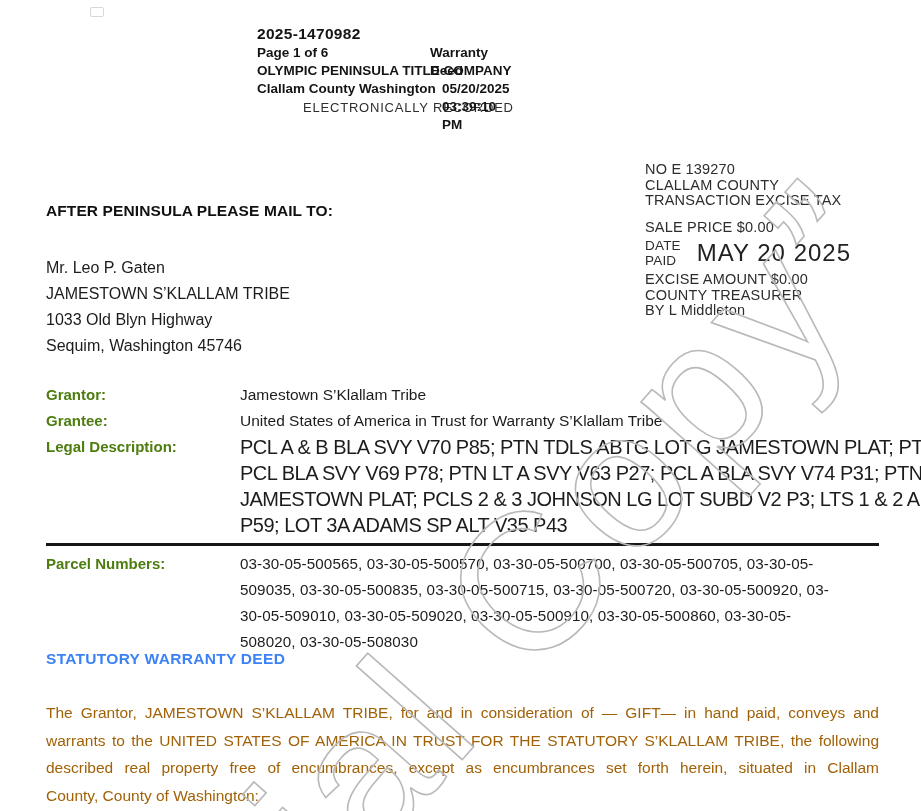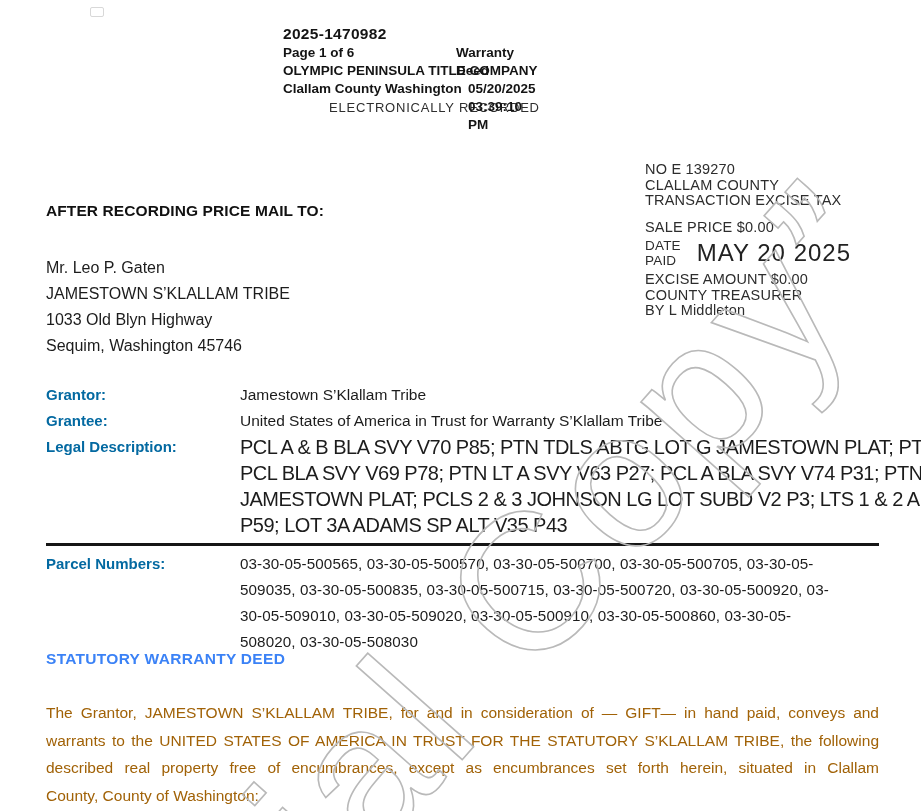--- a/index.html
+++ b/index.html
@@ -39,21 +39,21 @@
     width: 14px;
     height: 10px;
     border: 1px solid #d8d8d8;
     border-radius: 2px;
     z-index: 1;
   }
 
   
   .rec-header {
     position: absolute;
-    left: 283px;
+    left: 257px;
     top: 24px;
     z-index: 2;
     font-weight: bold;
     font-size: 13.5px;
     line-height: 18px;
     color: #141414;
   }
   .rec-number { font-size: 15.5px; line-height: 20px; letter-spacing: 0.3px; }
   .rec-line { position: relative; }
   .rec-doc-type { position: absolute; left: 173px; top: 0; }
@@ -113,21 +113,21 @@
     z-index: 2;
     font-size: 15.5px;
     line-height: 26px;
   }
   .info-row { display: flex; align-items: flex-start; }
   .info-label {
     width: 194px;
     flex: 0 0 194px;
     font-weight: bold;
     font-size: 15px;
-    color: #0369a1;
+    color: #4d7c0f;
   }
   .info-value { flex: 1 1 auto; color: #1c1c1c; }
   .caps-line { white-space: nowrap; letter-spacing: -0.5px; font-size: 20px; }
   .num-line  { white-space: nowrap; letter-spacing: 0.1px;  font-size: 15.2px; }
   .info-rule {
     border: 0;
     border-top: 3.5px solid #161616;
     margin: 5px 0 5px 0;
     width: 833px;
   }
@@ -193,21 +193,21 @@
         <div>PAID</div>
       </div>
       <div class="stamp-date">MAY 20 2025</div>
     </div>
     <div>EXCISE AMOUNT $0.00</div>
     <div>COUNTY TREASURER</div>
     <div>BY L Middleton</div>
   </div>
 
   <div class="mail-to">
-    <div class="mail-to-heading">AFTER RECORDING PRICE MAIL TO:</div>
+    <div class="mail-to-heading">AFTER PENINSULA PLEASE MAIL TO:</div>
     <div class="mail-to-lines">
       <div>Mr. Leo P. Gaten</div>
       <div>JAMESTOWN S’KLALLAM TRIBE</div>
       <div>1033 Old Blyn Highway</div>
       <div>Sequim, Washington 45746</div>
     </div>
   </div>
 
   <div class="info">
     <div class="info-row">

